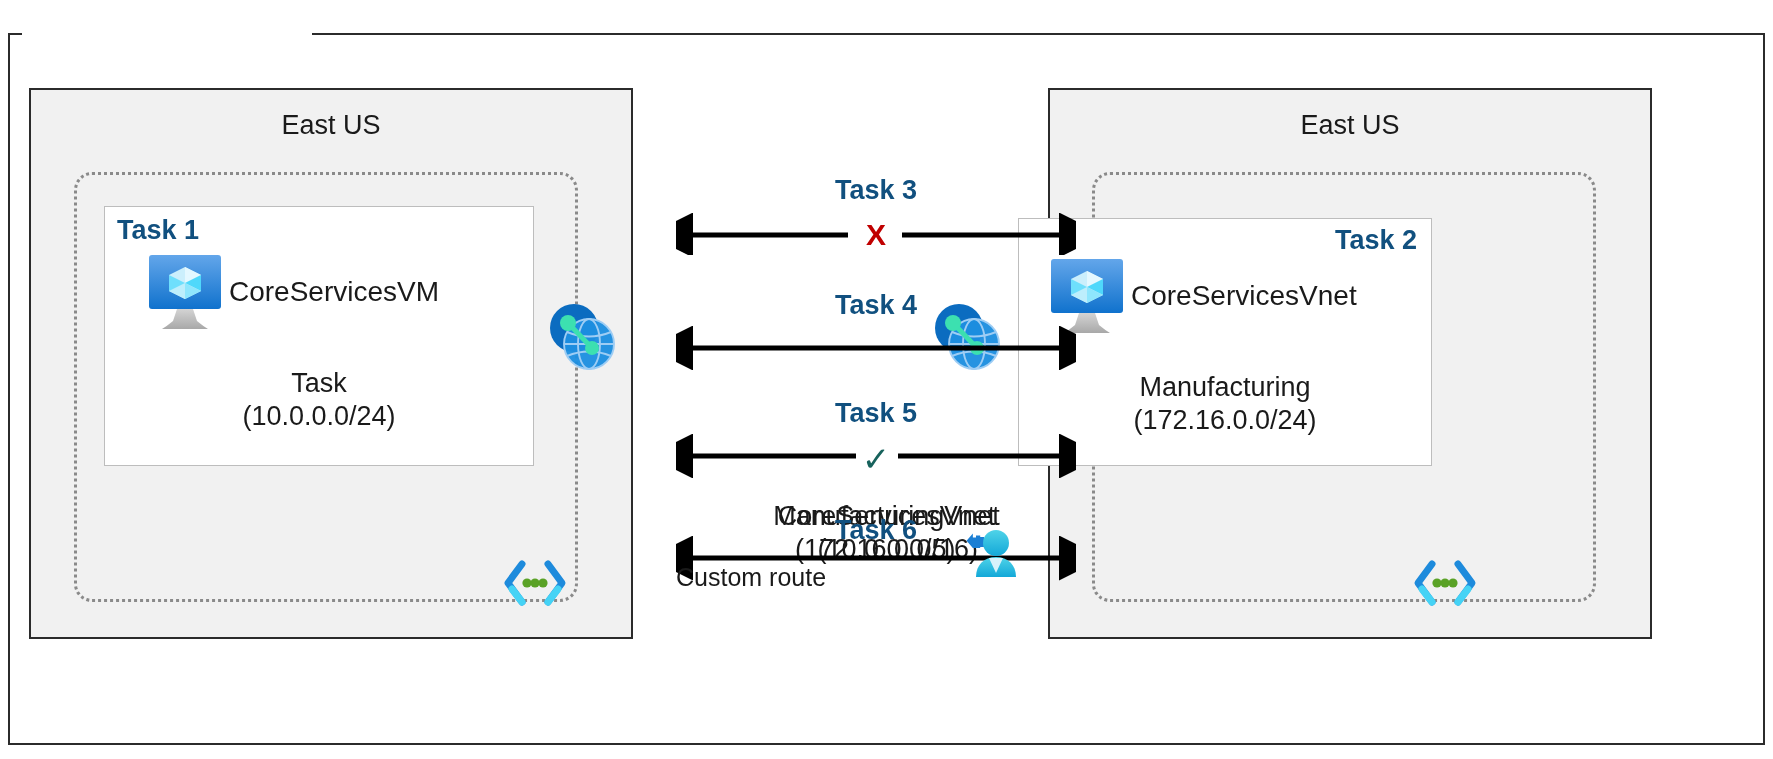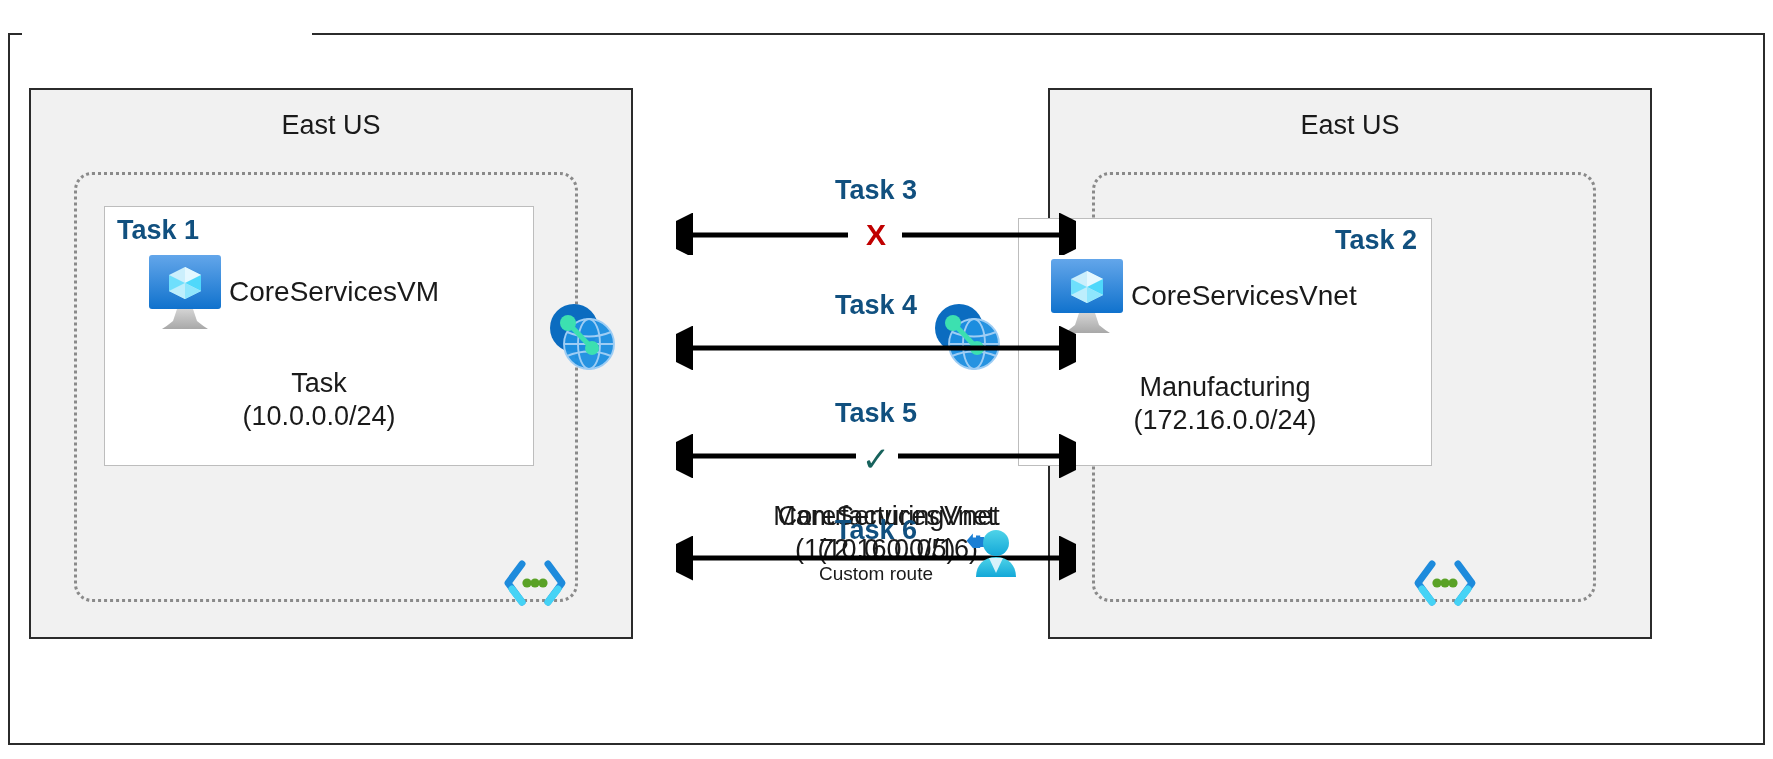--- a/index.html
+++ b/index.html
@@ -131,22 +131,22 @@
   .task-name{
     position:absolute;
     left:0;width:100%;
     text-align:center;
     font-size:27px;font-weight:bold;color:#11507f;
     white-space:nowrap;
   }
   .task-sub{
     position:absolute;
     left:0;width:100%;
-    text-align:center;
-    font-size:19px;color:#1a1a1a;
+    text-align:left;
+    font-size:25px;color:#1a1a1a;
     white-space:nowrap;
   }
   .arrow-svg{ position:absolute; left:0; top:0; }
 
   .mark{
     position:absolute;
     font-size:30px;font-weight:bold;
     line-height:1;
   }
   .mark-x{ color:#c00000; }

